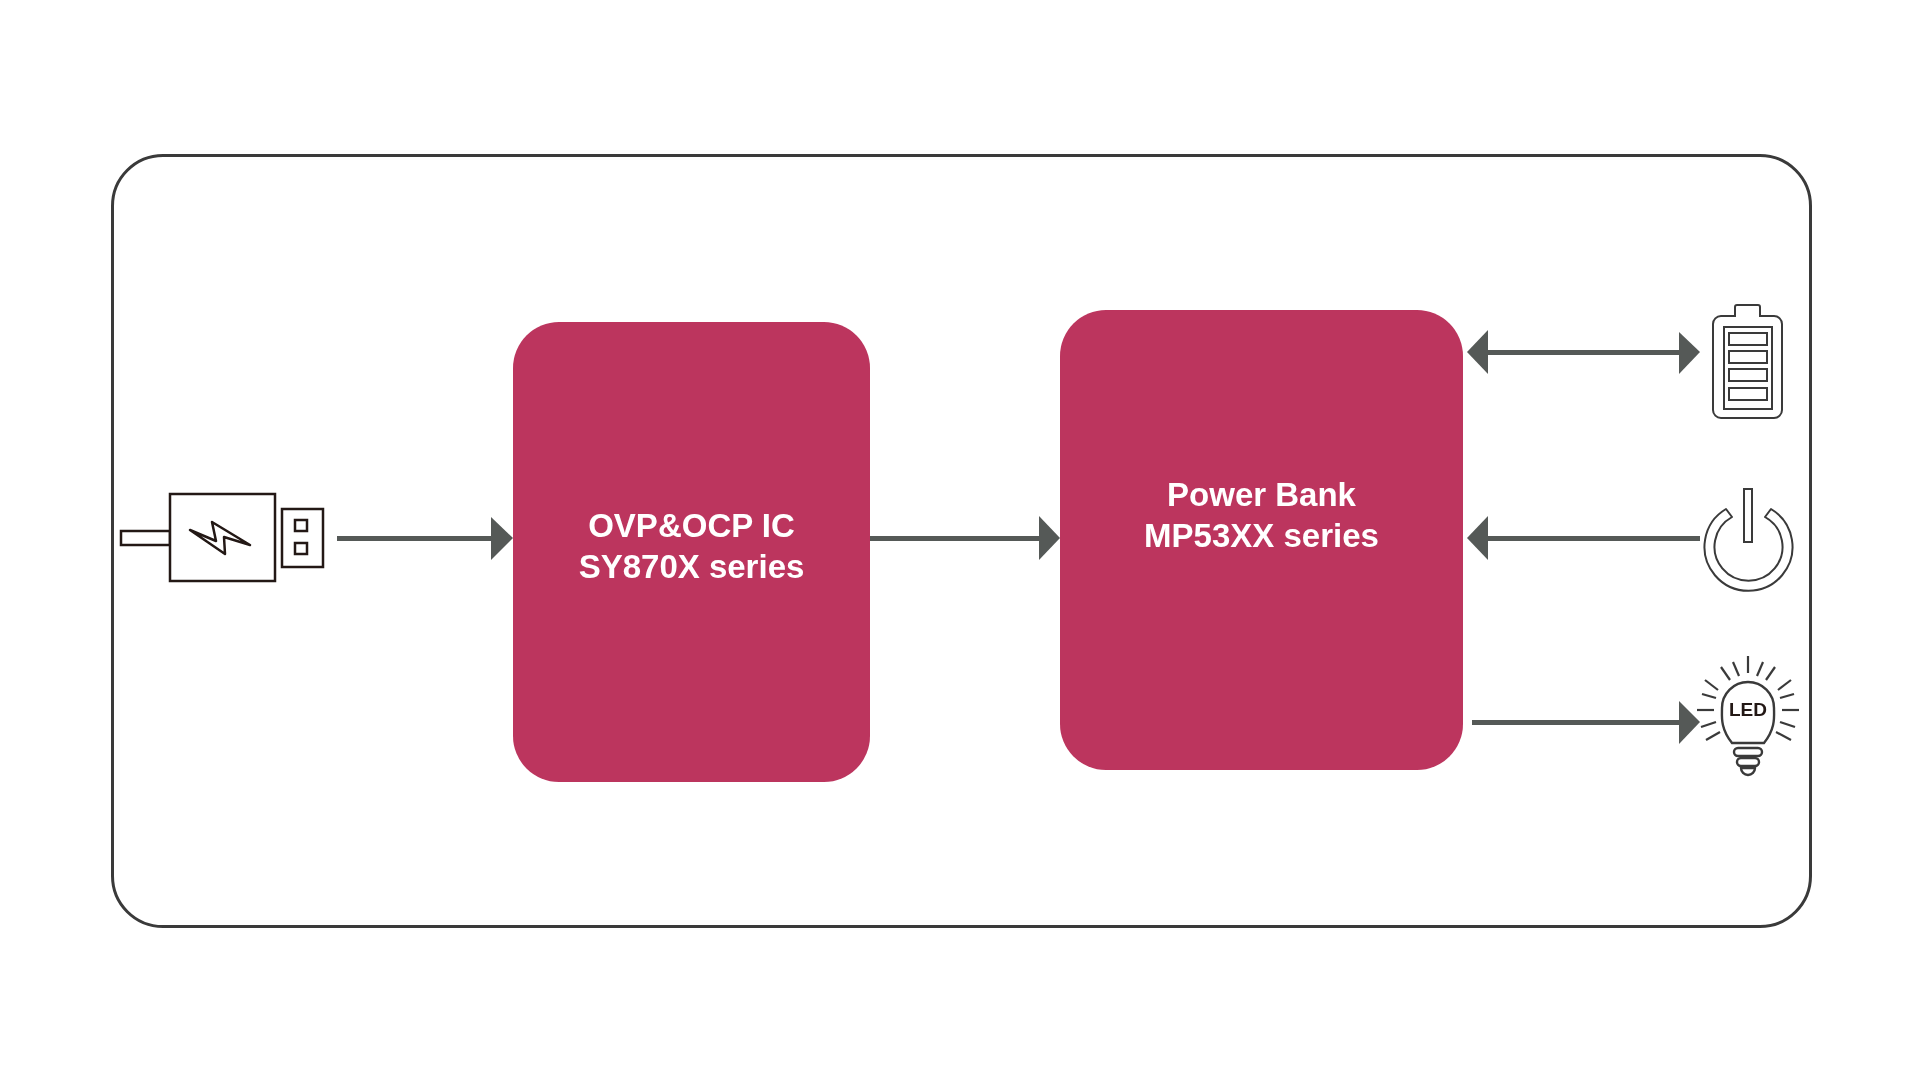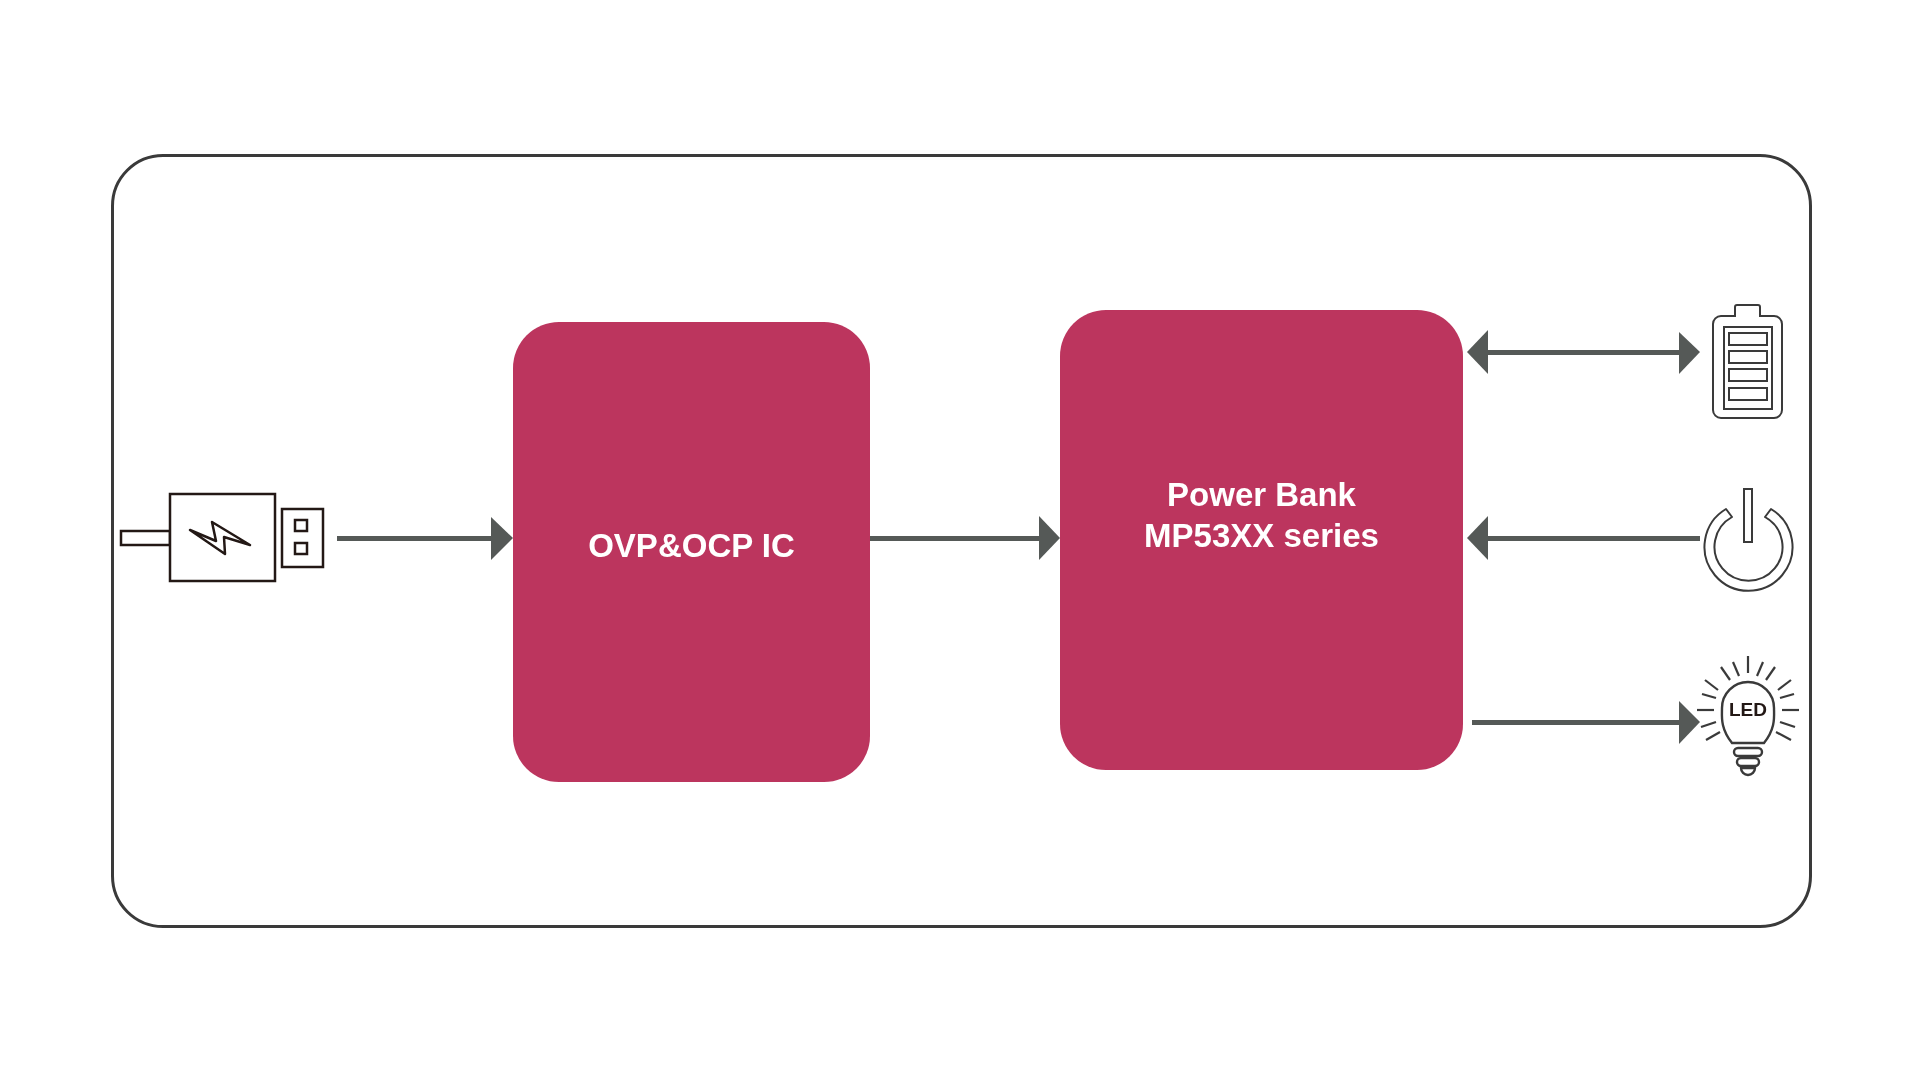--- a/index.html
+++ b/index.html
@@ -17,20 +17,21 @@
   svg.overlay * { pointer-events: auto; }
   .led-text { font-family: "Liberation Sans", "DejaVu Sans", sans-serif; font-weight: bold; font-size: 19px; fill: #231815; }
 </style>
 </head>
 <body>
 
 <div class="frame"></div>
 
 <div class="block" id="block-ovp">
   <span>OVP&amp;OCP IC</span>
+  <span>SY870X series</span>
 </div>
 
 <div class="block" id="block-soc">
   <span>Power Bank</span>
   <span>MP53XX series</span>
 </div>
 
 <svg class="overlay" viewBox="0 0 1920 1080" xmlns="http://www.w3.org/2000/svg">
 
   <g fill="#ffffff" stroke="#231815" stroke-width="2.5">

